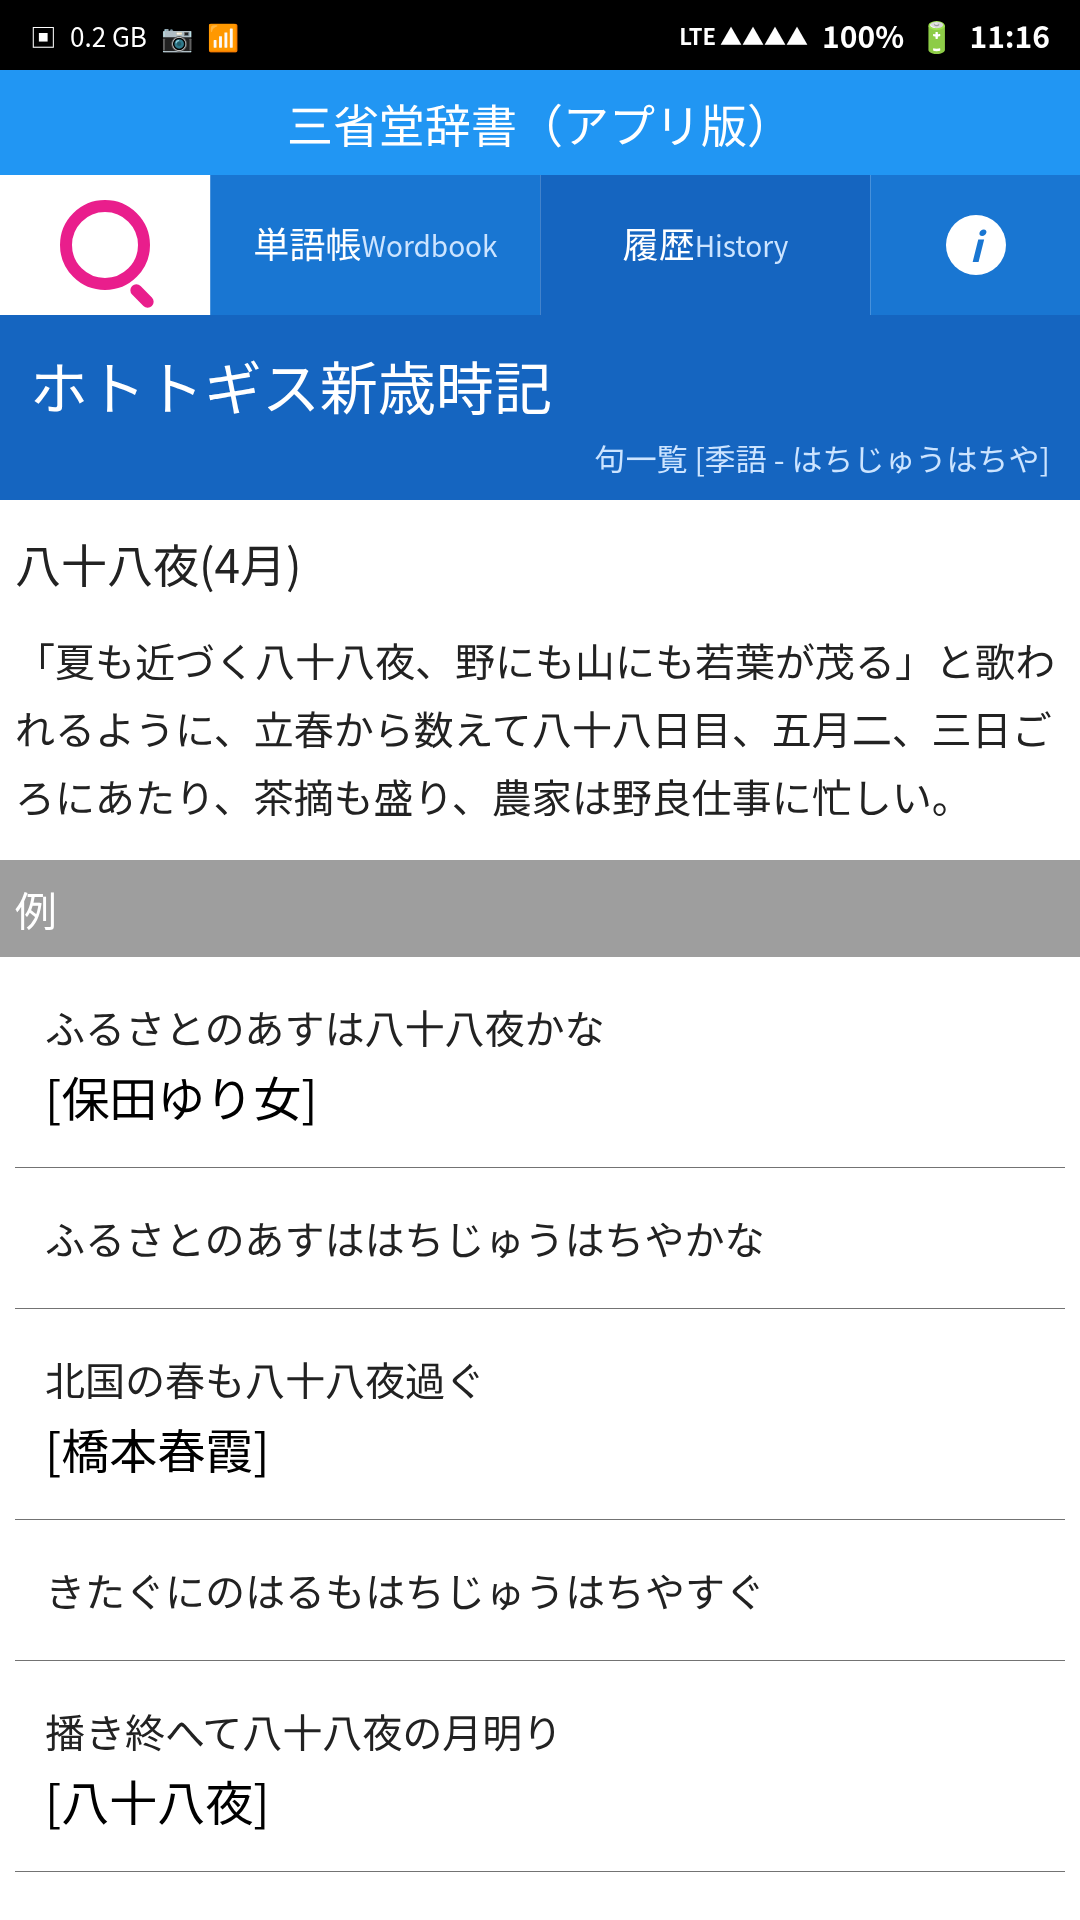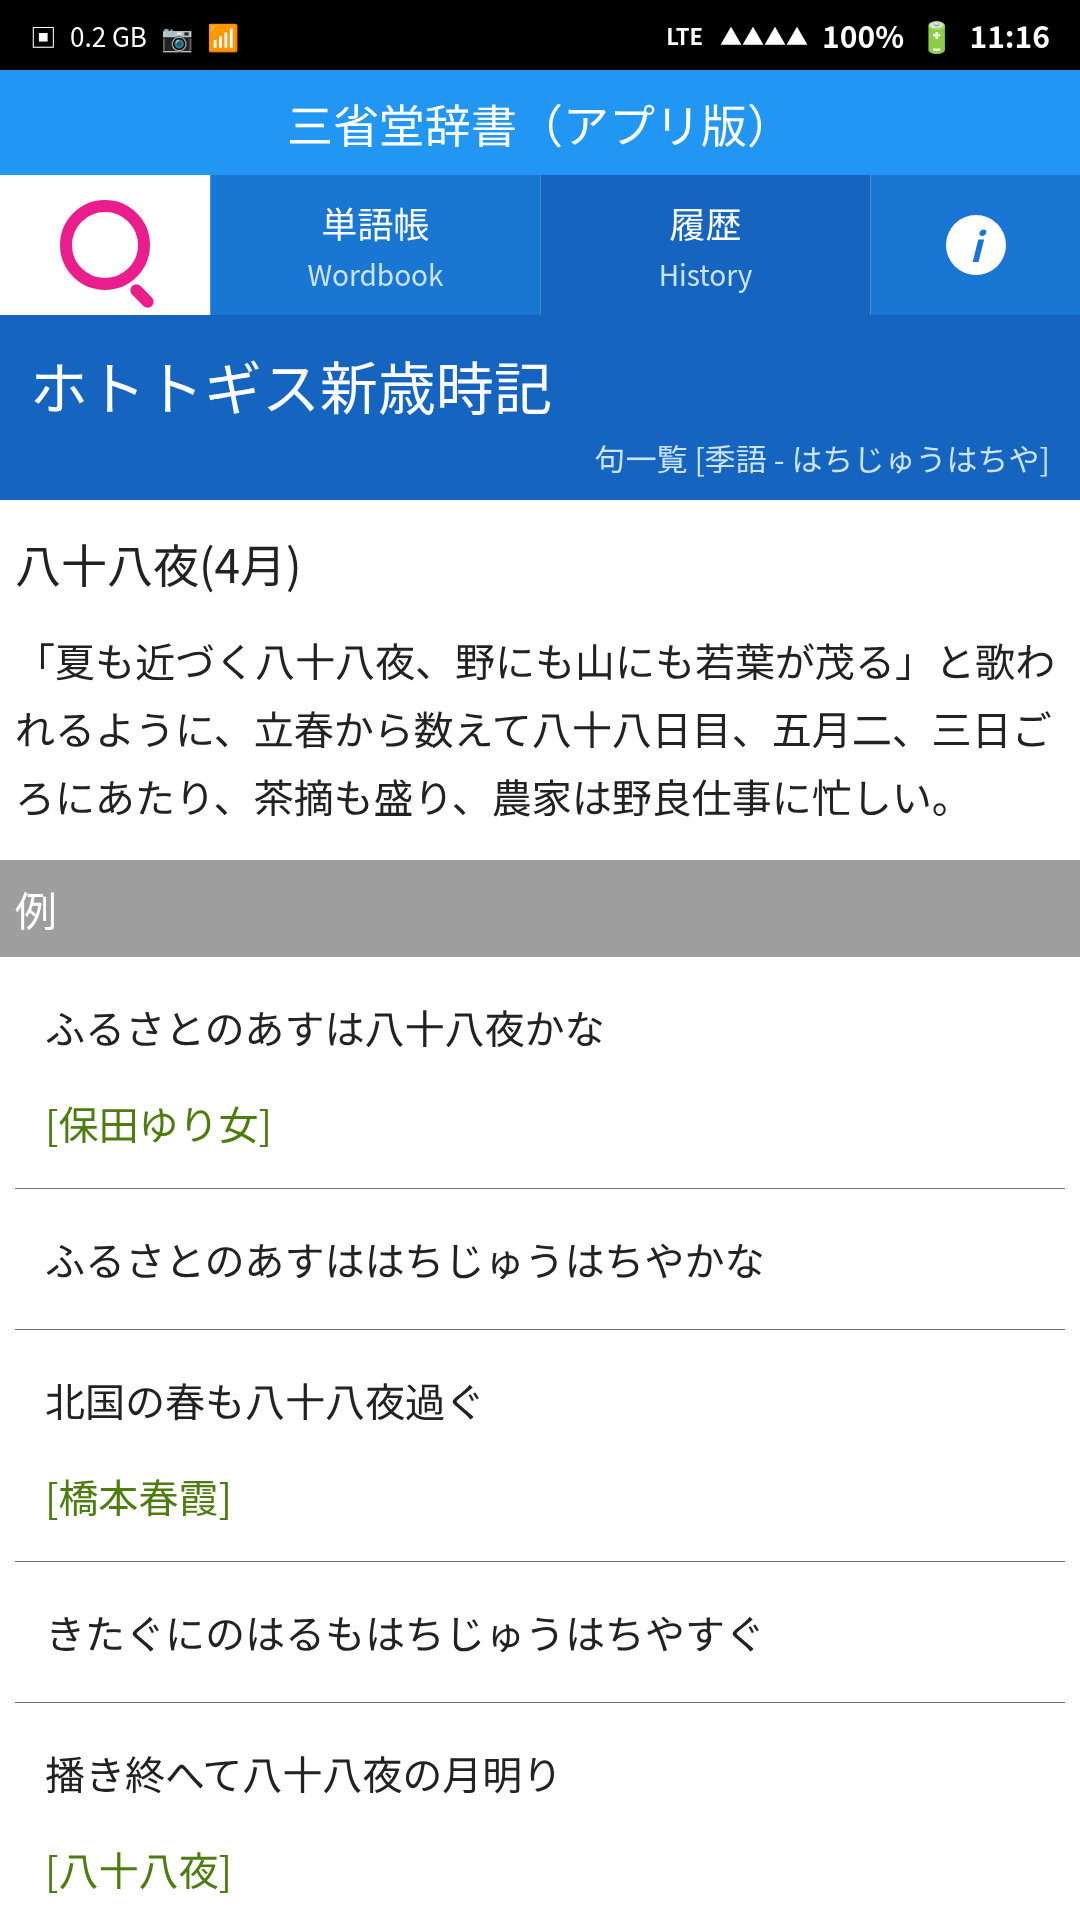--- a/index.html
+++ b/index.html
@@ -40,21 +40,21 @@
       display: flex;
       align-items: center;
       gap: 14px;
       font-size: 30px;
       font-weight: bold;
     }
 
     .status-icons {
       display: flex;
       align-items: center;
-      gap: 17px;
+      gap: 4px;
       font-size: 22px;
     }
 
     
     .title-bar {
       width: 100%;
       height: 105px;
       background: #2196F3;
       display: flex;
       align-items: center;
@@ -104,21 +104,21 @@
       bottom: -24px;
       right: -18px;
       transform: rotate(45deg);
       border-radius: 6px;
     }
 
     .nav-tab {
       flex: 1;
       height: 140px;
       display: flex;
-      flex-direction: column;
+      flex-direction: row;
       align-items: center;
       justify-content: center;
       cursor: pointer;
       border-left: 1px solid rgba(255,255,255,0.2);
     }
 
     .nav-tab.active {
       background: #1565C0;
     }
 
@@ -216,23 +216,22 @@
       border-bottom: 1px solid #737373;
     }
 
     .example-text {
       font-size: 40px;
       color: #222;
       line-height: 1.7;
     }
 
     .example-author {
-      font-size: 40px;
-      color: #4d7c0f;
-      margin-top: 33px;
+      font-size: 48px;
+      color: #000000;
     }
   </style>
 </head>
 <body>
 
 <div class="status-bar">
   <div class="status-left">
     <span>▣</span>
     <span>0.2 GB</span>
     <span>📷</span>

